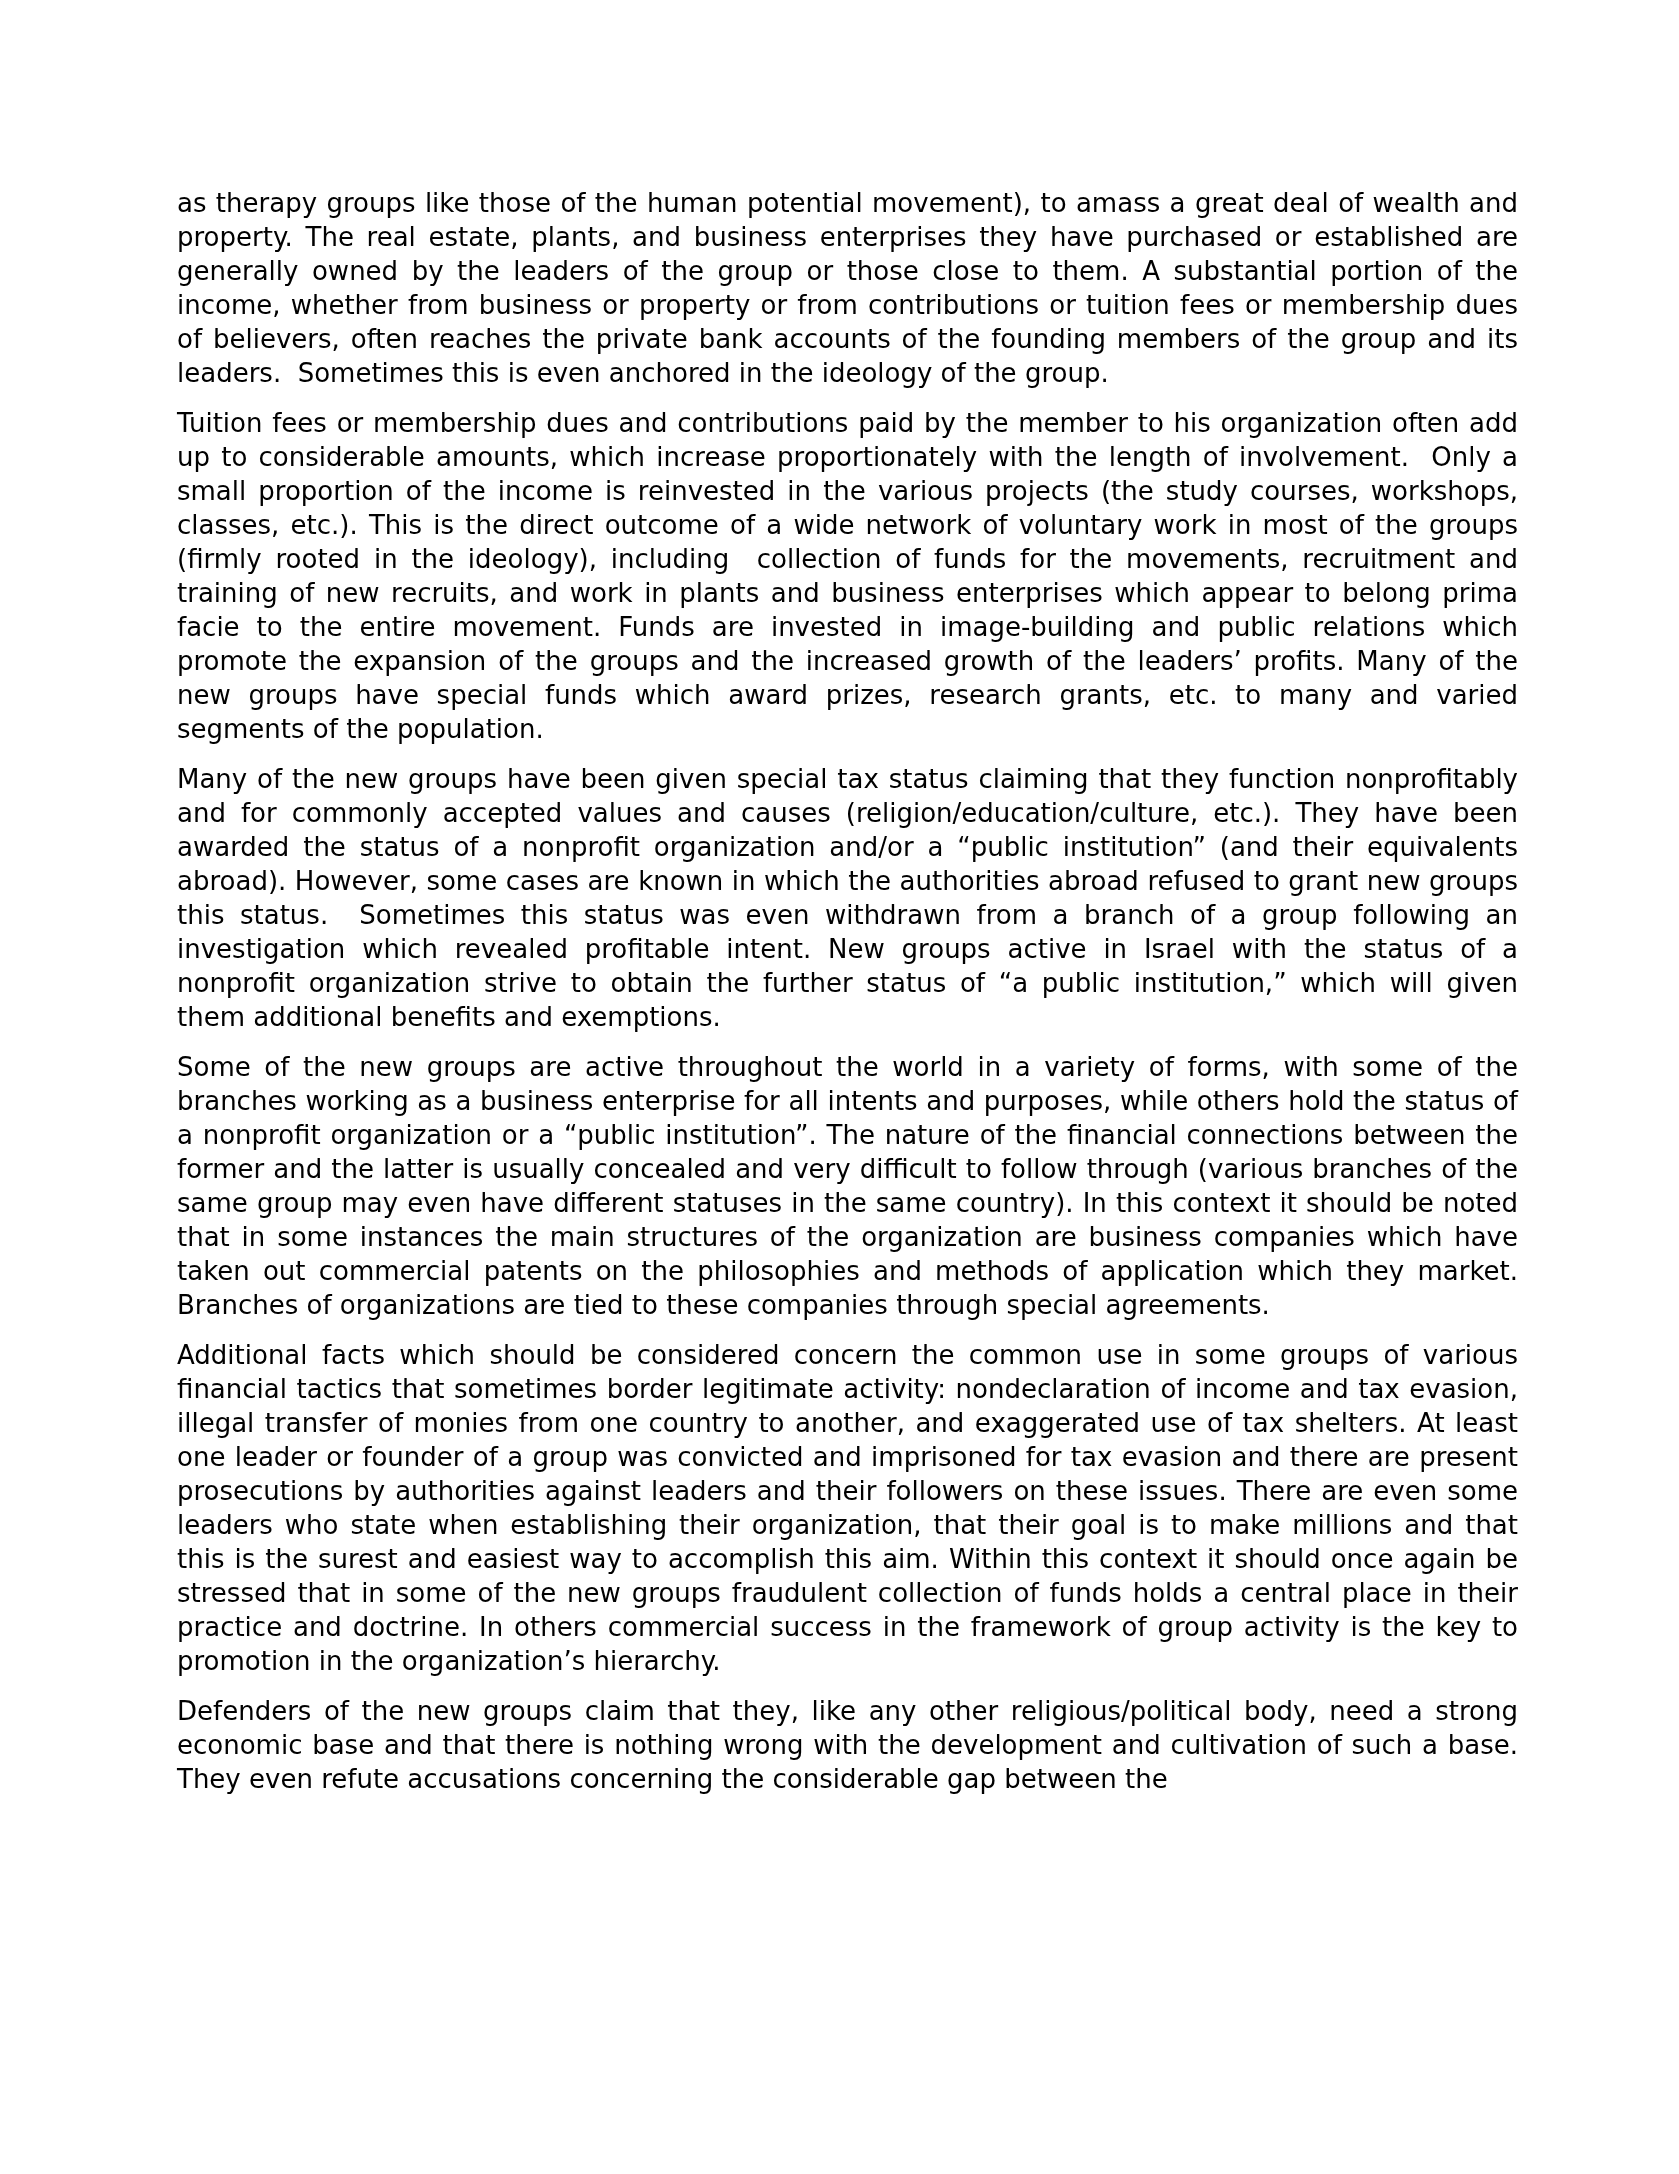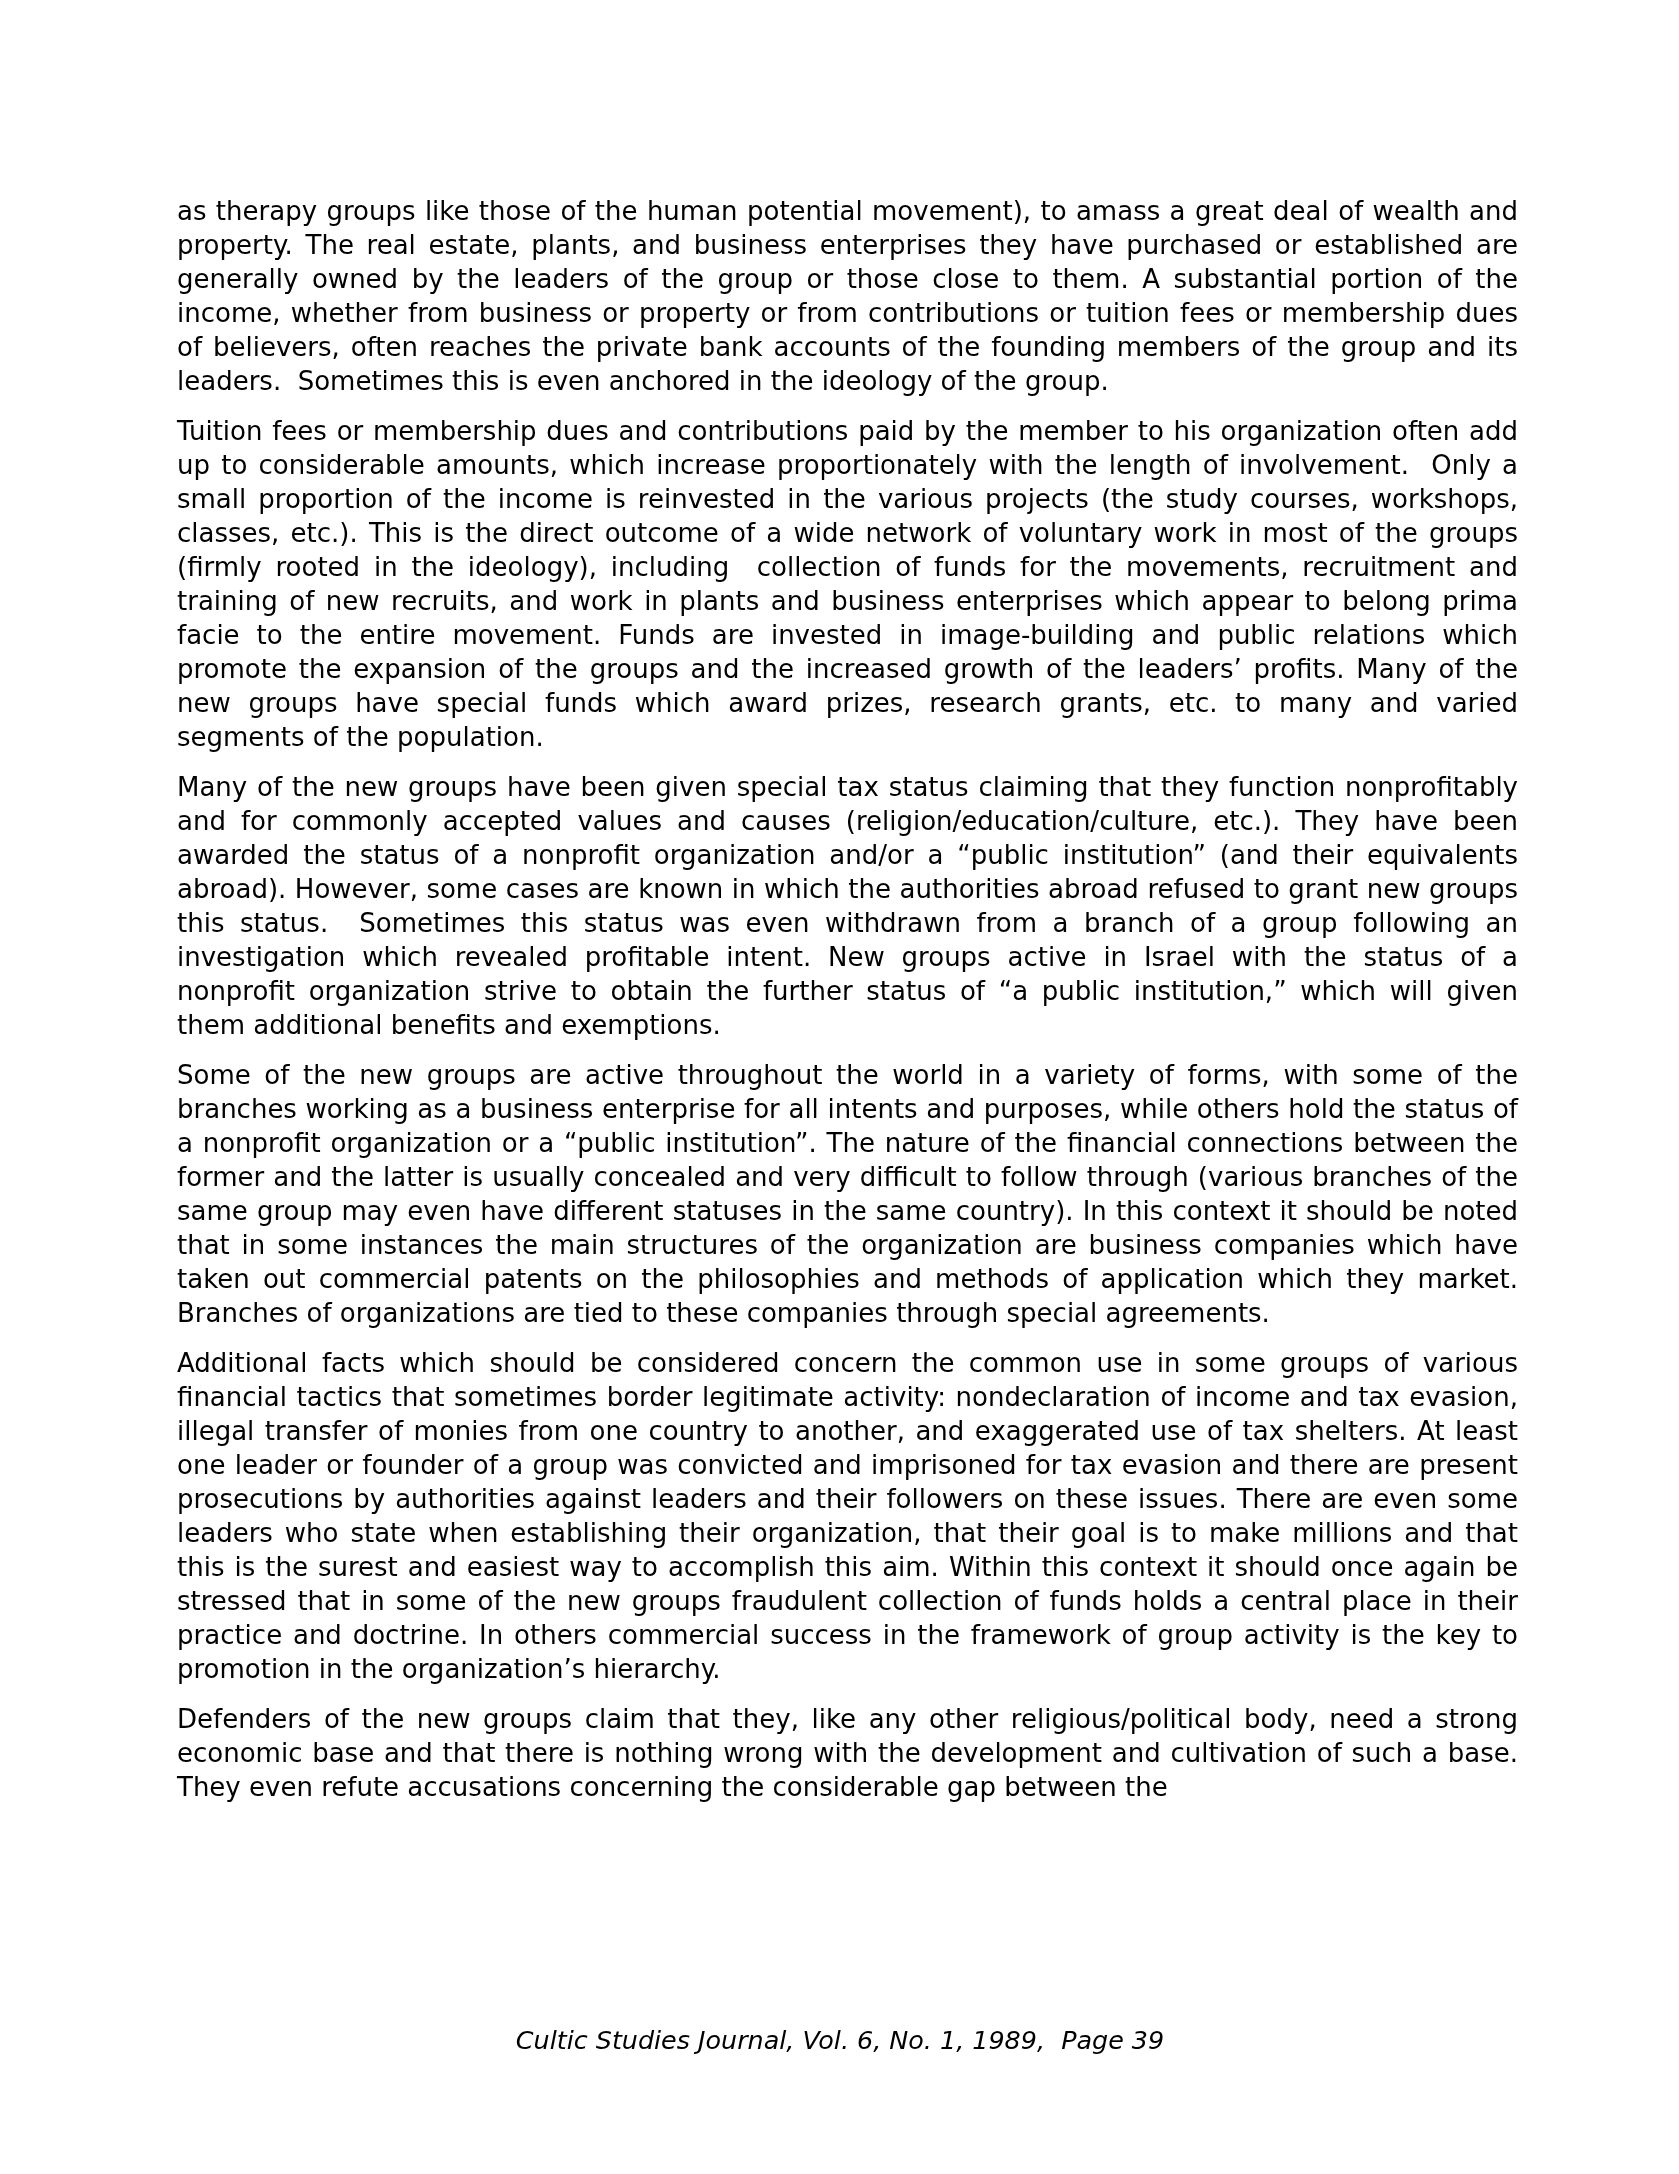--- a/index.html
+++ b/index.html
@@ -15,21 +15,21 @@
     color: #000000;
   }
   .page {
     position: absolute;
     inset: 0;
     background: #ffffff;
   }
   .content {
     position: absolute;
     left: 177px;
-    top: 194px;
+    top: 186px;
     width: 1341px;
   }
   .content p {
     font-size: 26px;
     line-height: 34px;
     text-align: justify;
     margin: 0 0 16px 0;
     white-space: pre-wrap;
     letter-spacing: 0px;
   }
@@ -53,17 +53,14 @@
 <div class="page">
   <main class="content">
     <p>as therapy groups like those of the human potential movement), to amass a great deal of wealth and property. The real estate, plants, and business enterprises they have purchased or established are generally owned by the leaders of the group or those close to them. A substantial portion of the income, whether from business or property or from contributions or tuition fees or membership dues of believers, often reaches the private bank accounts of the founding members of the group and its leaders.  Sometimes this is even anchored in the ideology of the group.</p>
     <p>Tuition fees or membership dues and contributions paid by the member to his organization often add up to considerable amounts, which increase proportionately with the length of involvement.  Only a small proportion of the income is reinvested in the various projects (the study courses, workshops, classes, etc.). This is the direct outcome of a wide network of voluntary work in most of the groups (firmly rooted in the ideology), including  collection of funds for the movements, recruitment and training of new recruits, and work in plants and business enterprises which appear to belong prima facie to the entire movement. Funds are invested in image-building and public relations which promote the expansion of the groups and the increased growth of the leaders’ profits. Many of the new groups have special funds which award prizes, research grants, etc. to many and varied segments of the population.</p>
     <p>Many of the new groups have been given special tax status claiming that they function nonprofitably and for commonly accepted values and causes (religion/education/culture, etc.). They have been awarded the status of a nonprofit organization and/or a “public institution” (and their equivalents abroad). However, some cases are known in which the authorities abroad refused to grant new groups this status.  Sometimes this status was even withdrawn from a branch of a group following an investigation which revealed profitable intent. New groups active in Israel with the status of a nonprofit organization strive to obtain the further status of “a public institution,” which will given them additional benefits and exemptions.</p>
     <p>Some of the new groups are active throughout the world in a variety of forms, with some of the branches working as a business enterprise for all intents and purposes, while others hold the status of a nonprofit organization or a “public institution”. The nature of the financial connections between the former and the latter is usually concealed and very difficult to follow through (various branches of the same group may even have different statuses in the same country). In this context it should be noted that in some instances the main structures of the organization are business companies which have taken out commercial patents on the philosophies and methods of application which they market. Branches of organizations are tied to these companies through special agreements.</p>
     <p>Additional facts which should be considered concern the common use in some groups of various financial tactics that sometimes border legitimate activity: nondeclaration of income and tax evasion, illegal transfer of monies from one country to another, and exaggerated use of tax shelters. At least one leader or founder of a group was convicted and imprisoned for tax evasion and there are present prosecutions by authorities against leaders and their followers on these issues. There are even some leaders who state when establishing their organization, that their goal is to make millions and that this is the surest and easiest way to accomplish this aim. Within this context it should once again be stressed that in some of the new groups fraudulent collection of funds holds a central place in their practice and doctrine. In others commercial success in the framework of group activity is the key to promotion in the organization’s hierarchy.</p>
     <p>Defenders of the new groups claim that they, like any other religious/political body, need a strong economic base and that there is nothing wrong with the development and cultivation of such a base. They even refute accusations concerning the considerable gap between the</p>
   </main>
 
-  <footer class="footer">
-    <span>Cultic Studies Journal, Vol. 6, No. 1, 1989,  Page 39</span>
-  </footer>
 </div>
 
 
 </body></html>

